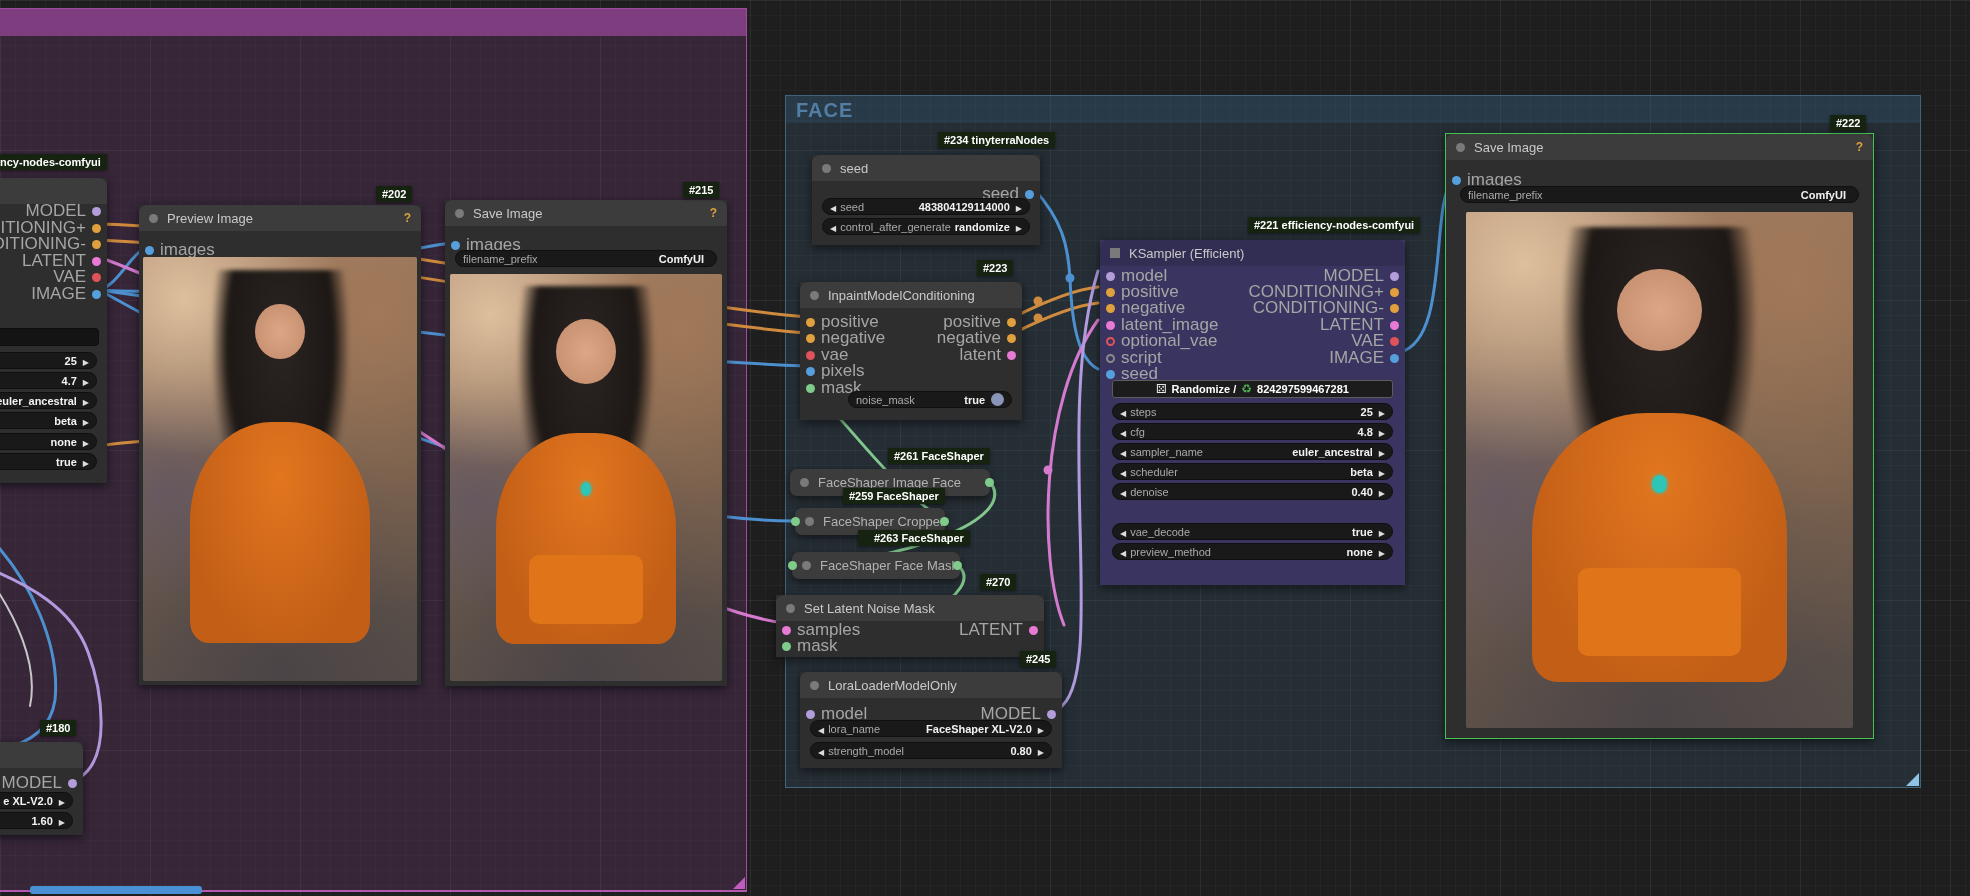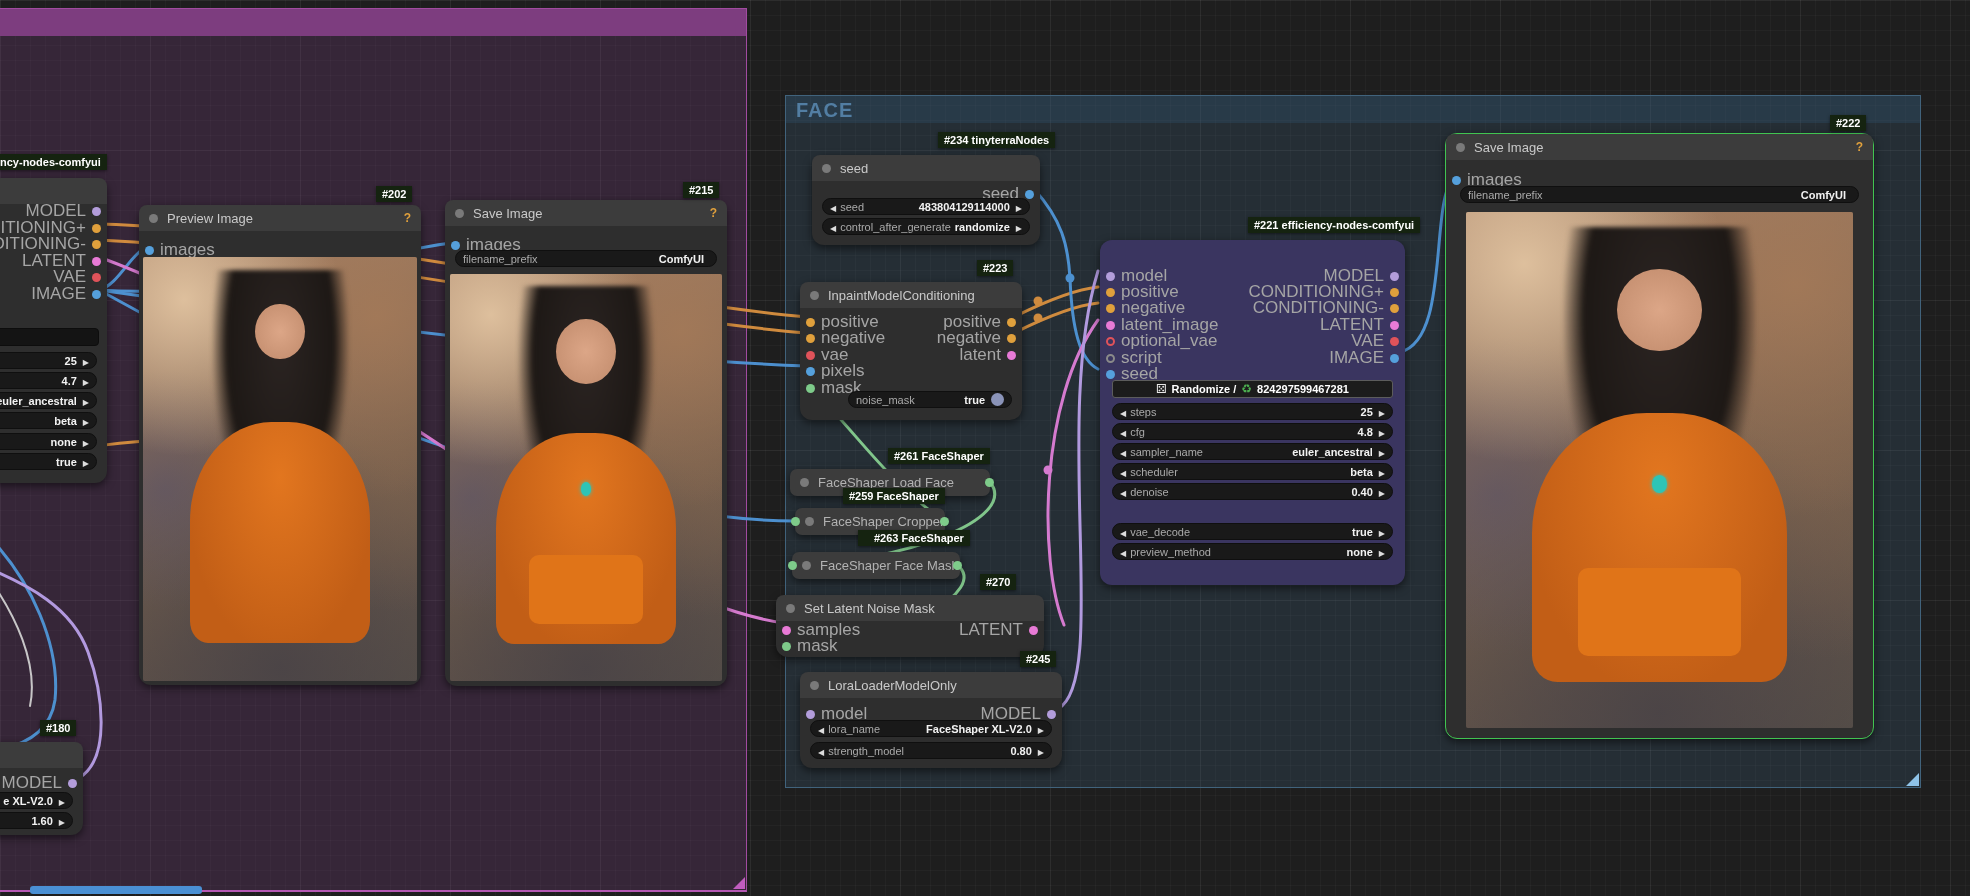--- a/index.html
+++ b/index.html
@@ -10,21 +10,21 @@
       linear-gradient(rgba(255,255,255,.045) 1px, transparent 1px),
       linear-gradient(90deg, rgba(255,255,255,.045) 1px, transparent 1px),
       linear-gradient(rgba(255,255,255,.028) 1px, transparent 1px),
       linear-gradient(90deg, rgba(255,255,255,.028) 1px, transparent 1px);
     background-size:150px 150px,150px 150px,15px 15px,15px 15px;}
   .group{position:absolute;z-index:1;}
   .group-header{position:absolute;left:0;top:0;right:0;height:27px;}
   .group-title{position:absolute;left:10px;top:3px;font-size:20px;font-weight:bold;letter-spacing:1px;}
   .rs-handle{position:absolute;right:1px;bottom:1px;width:0;height:0;border-style:solid;}
   #wires{position:absolute;left:0;top:0;z-index:2;pointer-events:none;}
-  .node{position:absolute;z-index:3;background:#2e2e2e;border-radius:12px;
+  .node{position:absolute;z-index:3;background:#2e2e2e;border-radius:0;
     box-shadow:0 3px 9px rgba(0,0,0,.55);color:#b9b9b9;font-size:11px;}
   .node-header{position:absolute;left:0;top:0;right:0;height:26px;background:#3c3c3c;
     border-radius:8px 8px 0 0;display:flex;align-items:center;padding:0 10px;box-sizing:border-box;
     color:#c9c9c9;font-size:13px;white-space:nowrap;}
   .tdot{width:9px;height:9px;border-radius:50%;background:#7a7a7a;margin-right:9px;flex:0 0 auto;}
   .tsq{width:10px;height:10px;background:#7a7a7a;margin-right:9px;flex:0 0 auto;}
   .help{margin-left:auto;color:#e0a03c;font-weight:bold;font-size:12px;}
   .badge{position:absolute;z-index:4;background:#152310;color:#fff;font-size:11px;font-weight:bold;
     padding:2px 6px;border-radius:0;white-space:nowrap;box-shadow:0 1px 3px rgba(0,0,0,.5);}
   .port{position:absolute;display:flex;align-items:center;gap:6px;font-size:17px;color:#a5a5a5;white-space:nowrap;}
@@ -289,21 +289,21 @@
       </div>
     <div class="widget" style="left:48px;top:109px;width:164px;">
       <span>noise_mask</span>
       <span class="wval">true</span>
       <span class="toggle"></span>
     </div>
   </div>
 
   <div class="cnode" style="left:790px;top:469px;width:200px;">
     <span class="tdot"></span>
-    <span>FaceShaper Load Face</span>
+    <span>FaceShaper Image Face</span>
   </div>
   <div class="edot d-mask" style="left:985px;top:478px;"></div>
 
   <div class="cnode" style="left:795px;top:508px;width:150px;">
     <span class="tdot"></span>
     <span>FaceShaper Cropper</span>
   </div>
   <div class="edot d-mask" style="left:791px;top:517px;"></div>
   <div class="edot d-mask" style="left:940px;top:517px;"></div>
 
@@ -354,20 +354,24 @@
       </div>
     <div class="widget" style="left:10px;top:70px;width:242px;">
         <span class="arrL"></span>
         <span class="wlab">strength_model</span>
         <span class="wval">0.80</span>
         <span class="arrR"></span>
       </div>
   </div>
 
   <div class="node" style="left:1100px;top:240px;width:305px;height:345px;background:#3a3560;">
+    <div class="node-header" style="background:#322d52;">
+      <span class="tsq"></span>
+      <span>KSampler (Efficient)</span>
+    </div>
     <div class="port in" style="top:26px">
         <span class="dot d-model"></span>
         <span>model</span>
       </div>
     <div class="port in" style="top:42px">
         <span class="dot d-cond"></span>
         <span>positive</span>
       </div>
     <div class="port in" style="top:58px">
         <span class="dot d-cond"></span>

